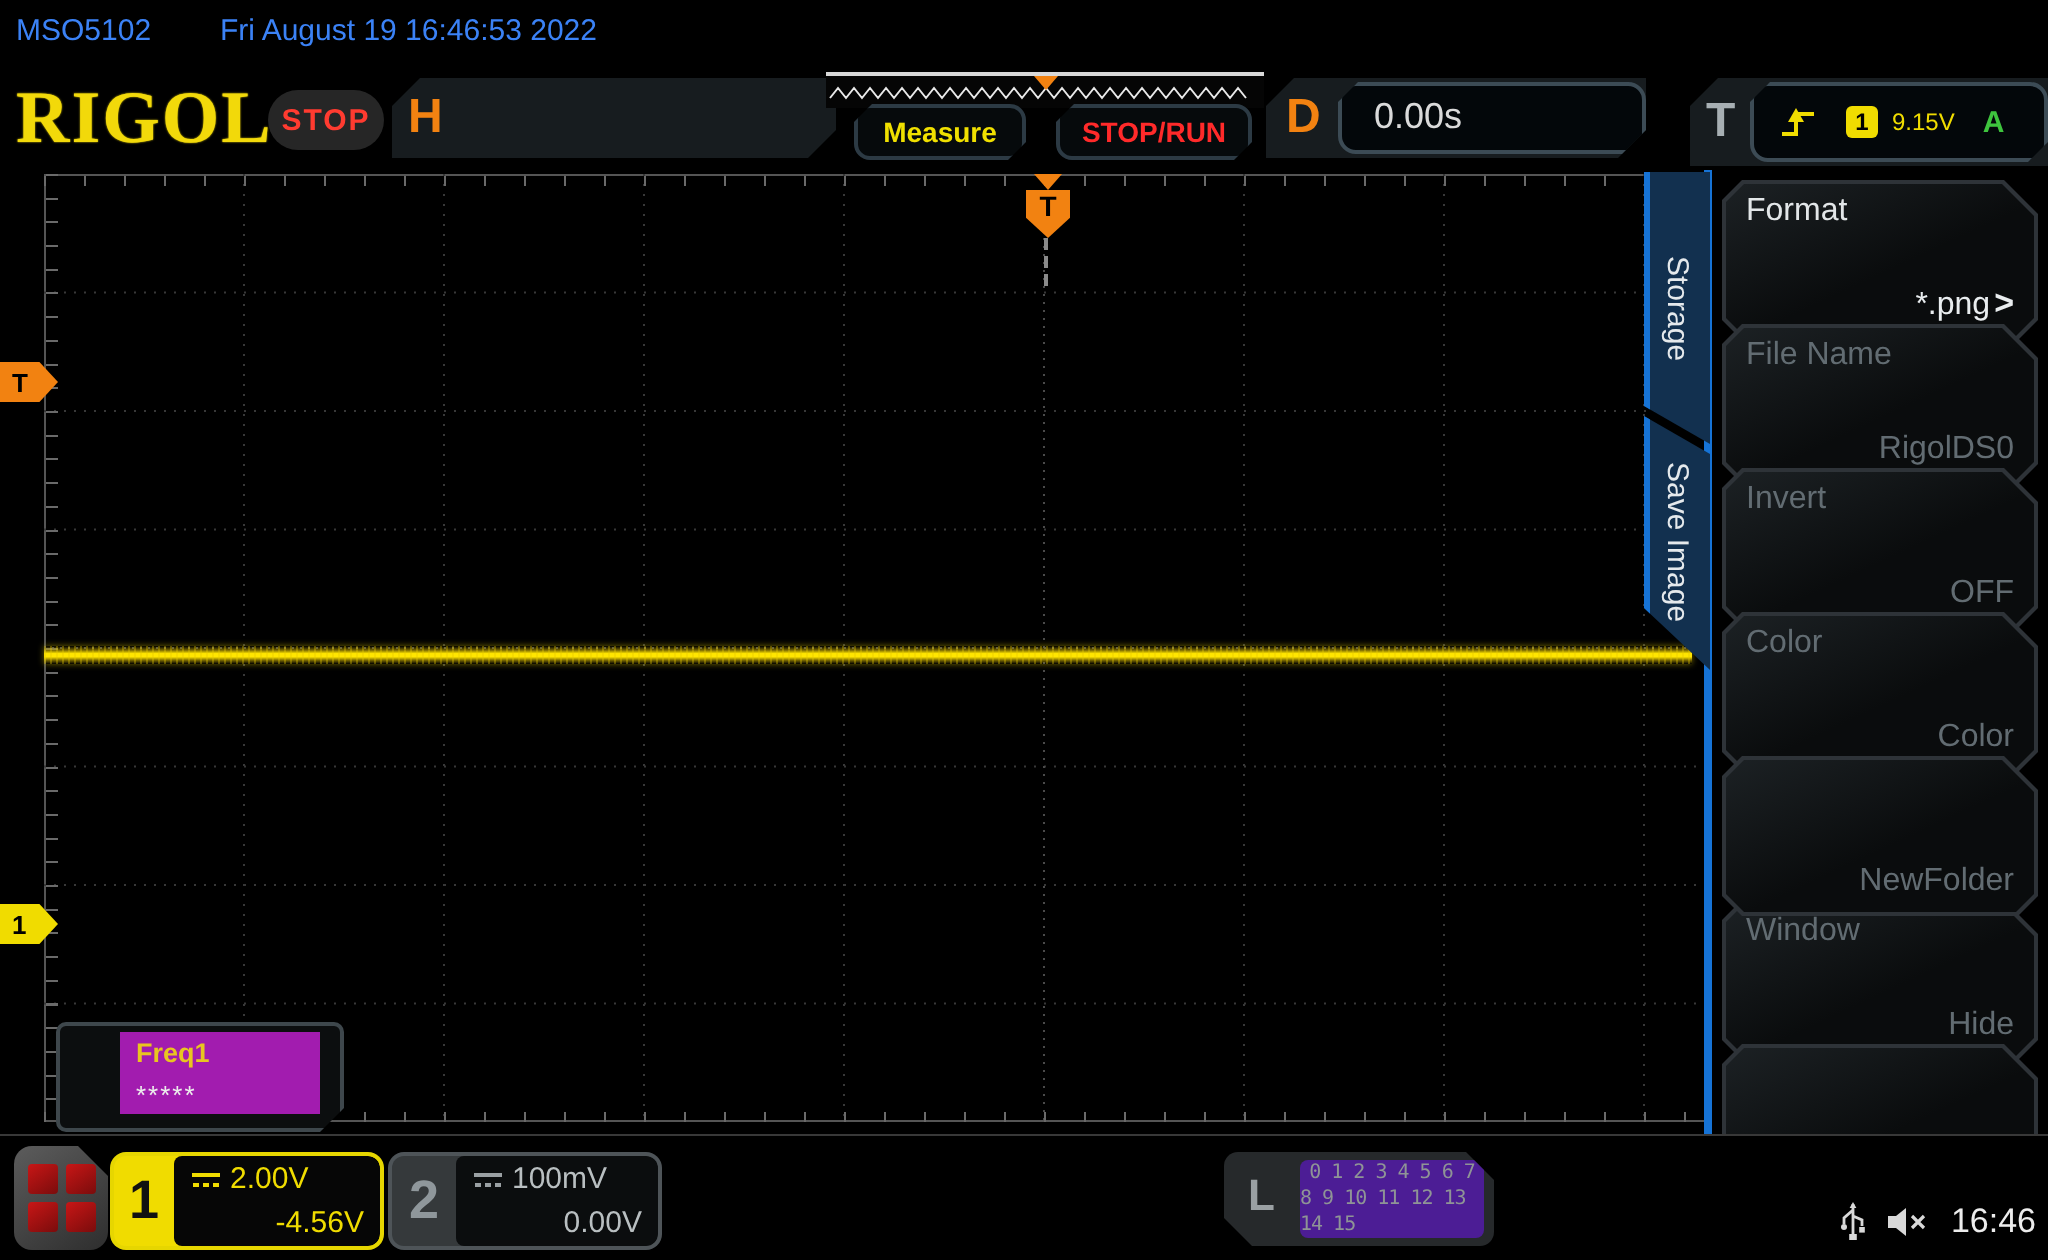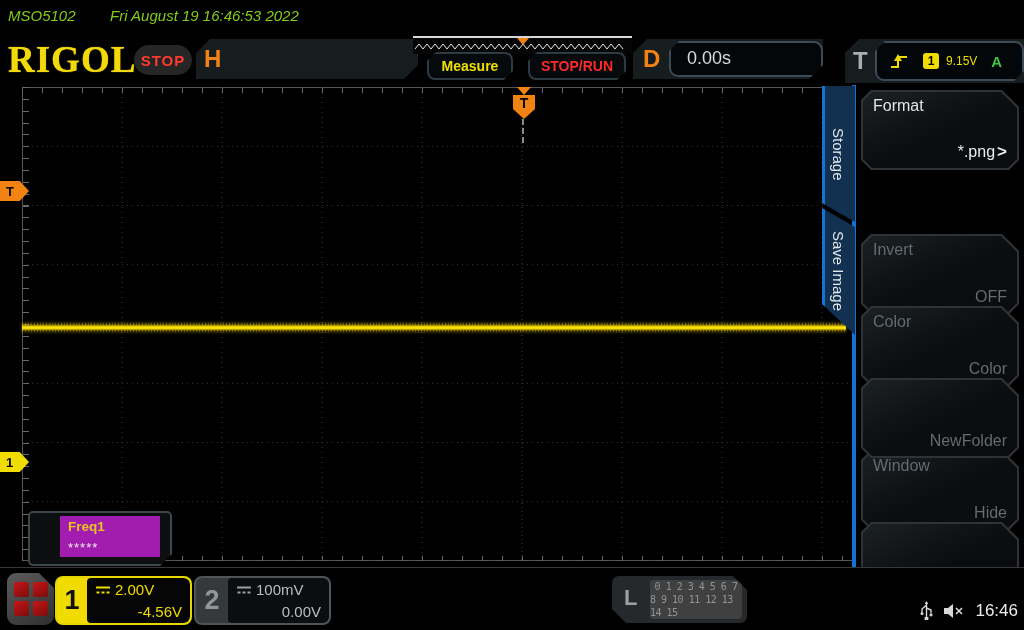--- a/index.html
+++ b/index.html
@@ -1,21 +1,21 @@
 <!DOCTYPE html>
 <html><head>
 <meta charset="utf-8">
 <style>
   html,body{margin:0;padding:0;background:#000;}
   #screen{position:relative;width:1024px;height:630px;background:#000;overflow:hidden;
           font-family:"Liberation Sans",sans-serif;-webkit-font-smoothing:antialiased;}
   .abs{position:absolute;}
 
   
-  #infobar{left:0;top:0;width:100%;height:30px;color:#84cc16;font-size:15px;font-style:italic;}
+  #infobar{left:0;top:0;width:100%;height:30px;color:#3b82f6;font-size:15px;}
   #infobar .model{position:absolute;left:8px;top:7px;}
   #infobar .dt{position:absolute;left:110px;top:7px;}
 
   
   #logo{left:8px;top:38px;font-family:"Liberation Serif",serif;font-weight:bold;
         font-size:37px;color:#f2d90a;letter-spacing:1px;text-shadow:0 0 1px #f2d90a;}
   #stopbadge{left:134px;top:45px;width:58px;height:30px;background:#262626;border-radius:16px;
         color:#ff3b30;font-weight:bold;font-size:15px;display:flex;align-items:center;justify-content:center;letter-spacing:1px;}
   .group{background:#171c1f;}
   .cham-tl-br{clip-path:polygon(14px 0,100% 0,100% calc(100% - 14px),calc(100% - 14px) 100%,0 100%,0 14px);}
@@ -108,21 +108,21 @@
   #ch1box .vals{position:absolute;left:30px;top:0;right:0;bottom:0;background:#060606;border-radius:4px 6px 6px 4px;color:#f0dc00;}
   #ch2box{left:196px;width:133px;background:#35393b;box-shadow:0 0 0 2px #4e5458;}
   #ch2box .num{position:absolute;left:0;top:0;width:32px;height:100%;display:flex;align-items:center;justify-content:center;
        font-size:27px;font-weight:bold;color:#8f979b;}
   #ch2box .vals{position:absolute;left:32px;top:0;right:0;bottom:0;background:#0b0d0e;border-radius:4px 6px 6px 4px;color:#b9bfc1;}
   .vals .r1{position:absolute;left:8px;top:3px;font-size:15px;display:flex;align-items:center;gap:4px;}
   .vals .r2{position:absolute;right:8px;bottom:3px;font-size:15px;}
   #lgroup{left:612px;top:8px;width:135px;height:47px;background:#26292b;border-radius:7px;
        clip-path:polygon(0 0,calc(100% - 14px) 0,100% 14px,100% 100%,14px 100%,0 calc(100% - 14px));}
   #lgroup .L{position:absolute;left:12px;top:9px;font-size:22px;font-weight:bold;color:#9aa0a3;}
-  #lgroup .digits{position:absolute;left:38px;top:4px;width:92px;height:39px;background:#404040;border-radius:4px;
+  #lgroup .digits{position:absolute;left:38px;top:4px;width:92px;height:39px;background:#4c1d95;border-radius:4px;
        color:#8f9496;font-size:10px;font-family:"DejaVu Sans Mono",monospace;letter-spacing:-0.5px;
        display:flex;flex-direction:column;align-items:center;justify-content:center;line-height:13px;}
   #statusicons{right:6px;top:33px;display:flex;align-items:center;gap:10px;color:#ececec;}
   #clock{font-size:17px;}
 
   svg{display:block;}
 </style>
 </head>
 <body>
 
@@ -214,20 +214,26 @@
     </div>
   </div>
 
   <div class="abs" id="menuPanel">
     <div class="mitem on" style="top:5px;">
       <div class="inner">
           <span class="mlabel">Format</span>
       <span class="mvalue"><span>*.png</span><span class="chev">&gt;</span></span>
         </div>
     </div>
+    <div class="mitem" style="top:77px;">
+      <div class="inner">
+          <span class="mlabel">File Name</span>
+      <span class="mvalue">RigolDS0</span>
+        </div>
+    </div>
     <div class="mitem" style="top:149px;">
       <div class="inner">
           <span class="mlabel">Invert</span>
       <span class="mvalue">OFF</span>
         </div>
     </div>
     <div class="mitem" style="top:221px;">
       <div class="inner">
           <span class="mlabel">Color</span>
       <span class="mvalue">Color</span>

